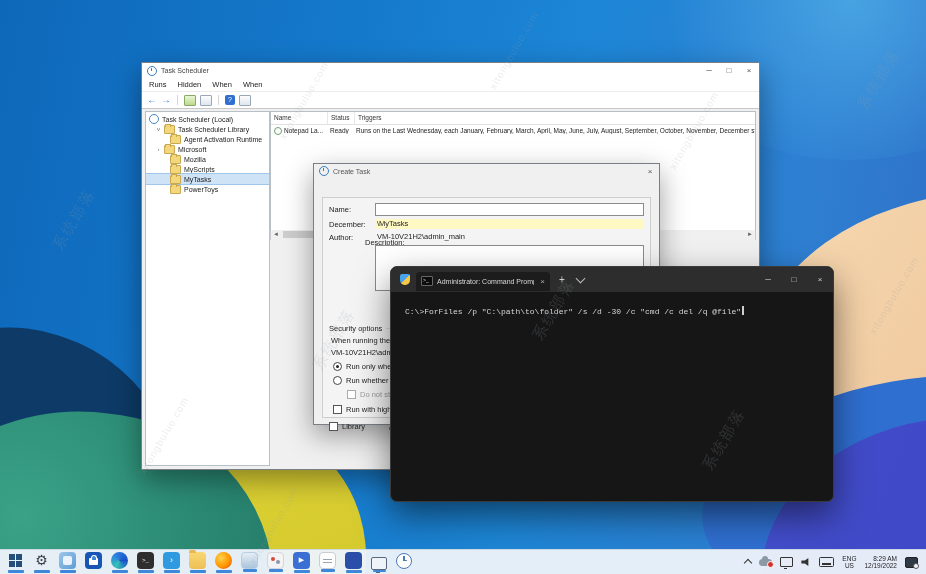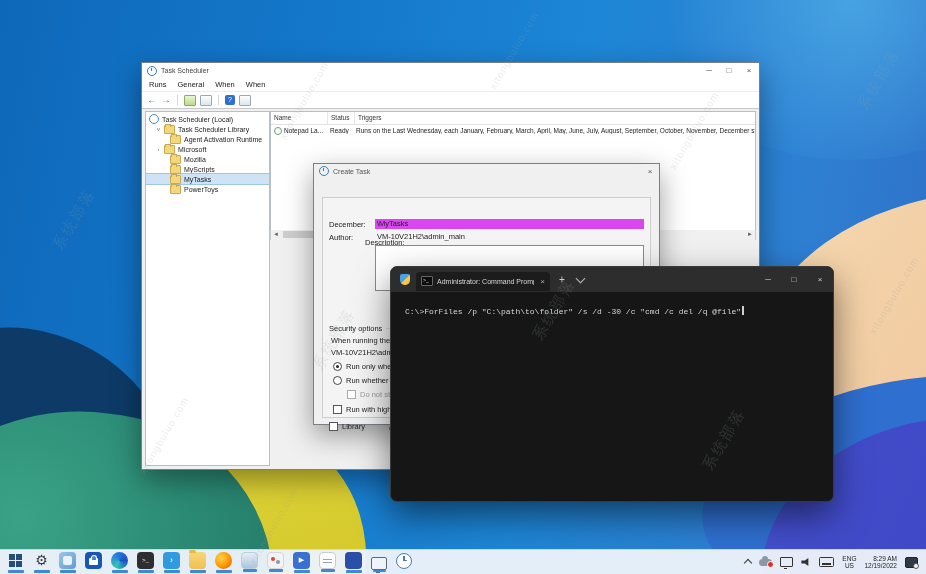--- a/index.html
+++ b/index.html
@@ -82,21 +82,21 @@
   .ct-title-text{flex:1;font-size:7px;color:#555;}
   .ct-close{width:18px;text-align:center;font-size:8px;color:#555;}
   .ct-tabs{position:absolute;left:8px;top:21px;display:flex;}
   .ct-tab{padding:2px 7px 2px;border:1px solid #c9c9c9;border-bottom:none;background:#ececec;
     font-size:7.5px;margin-right:-1px;border-radius:1px 1px 0 0;}
   .ct-tab.active{background:#fff;position:relative;z-index:2;padding-bottom:3px;}
   .ct-page{position:absolute;left:8px;right:8px;top:33px;bottom:6px;border:1px solid #cdcdcd;background:#f4f4f4;}
   .ct-row{position:absolute;left:6px;right:6px;display:flex;align-items:center;}
   .lbl{width:46px;flex:0 0 auto;}
   .ct-input{flex:1;height:11px;background:#fff;border:1px solid #8b8b8b;}
-  .ct-static{flex:1;height:10px;line-height:10px;background:#d946ef;padding-left:2px;}
+  .ct-static{flex:1;height:10px;line-height:10px;background:#fef9c3;padding-left:2px;}
   .ct-plain{flex:1;height:10px;line-height:10px;padding-left:2px;}
   .ct-textarea{position:absolute;left:52px;right:6px;top:76px;height:44px;background:#fff;border:1px solid #8b8b8b;}
   .ct-sec-h{position:absolute;left:6px;top:126px;display:flex;align-items:center;width:330px;}
   .ct-sec-h .line{flex:1;height:1px;background:#dcdcdc;margin-left:4px;}
   .ct-text{position:absolute;white-space:nowrap;}
   .radio{width:7px;height:7px;border:1px solid #444;border-radius:50%;background:#fff;position:relative;flex:0 0 auto;}
   .radio.sel::after{content:"";position:absolute;left:1.5px;top:1.5px;width:3px;height:3px;border-radius:50%;background:#222;}
   .cbx{width:7px;height:7px;border:1px solid #555;background:#fff;flex:0 0 auto;}
   .cbx.dis{border-color:#aaa;}
   .opt{position:absolute;display:flex;align-items:center;gap:4px;white-space:nowrap;}
@@ -207,21 +207,21 @@
       <span class="ts-clockicon"></span>
       <span class="ts-title-text">Task Scheduler</span>
       <span class="ts-controls">
         <span class="ctl">─</span>
         <span class="ctl">□</span>
         <span class="ctl">×</span>
       </span>
     </div>
     <div class="ts-menubar">
       <span>Runs</span>
-      <span>General</span>
+      <span>Hidden</span>
       <span>When</span>
       <span>When</span>
     </div>
     <div class="ts-toolbar">
       <span class="tb-arrow">←</span>
       <span class="tb-arrow">→</span>
       <span class="tb-sep"></span>
       <span class="tb-ic green"></span>
       <span class="tb-ic"></span>
       <span class="tb-sep"></span>
@@ -292,20 +292,24 @@
     </div>
   </div>
 
   <div class="win ct">
     <div class="ct-title">
       <span class="ts-clockicon"></span>
       <span class="ct-title-text">Create Task</span>
       <span class="ct-close">×</span>
     </div>
     <div class="ct-page">
+      <div class="ct-row" style="top:5px;">
+        <span class="lbl">Name:</span>
+        <span class="ct-input"></span>
+      </div>
       <div class="ct-row" style="top:21px;">
         <span class="lbl">December:</span>
         <span class="ct-static">\MyTasks</span>
       </div>
       <div class="ct-row" style="top:34px;">
         <span class="lbl">Author:</span>
         <span class="ct-plain">VM-10V21H2\admin_main</span>
       </div>
       <div class="ct-text" style="left:6px;top:40px;padding-left:36px;">Description:</div>
       <div class="ct-textarea" style="top:47px;"></div>

